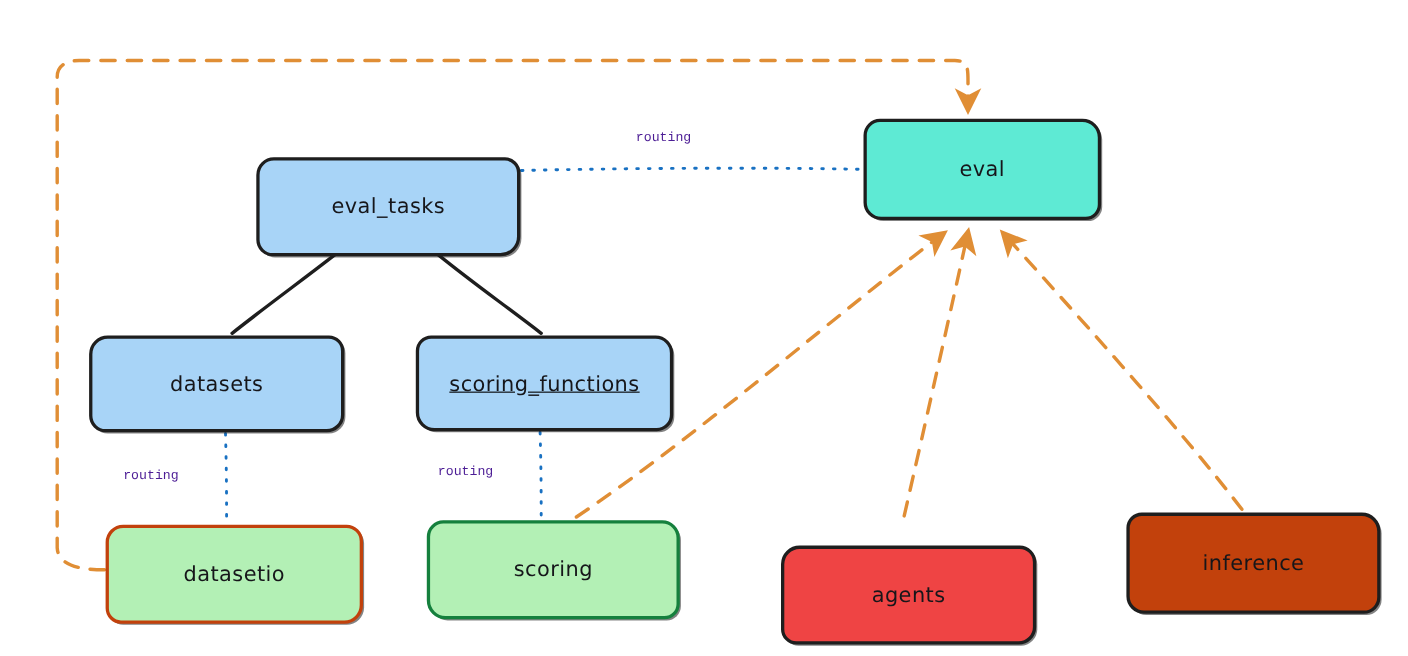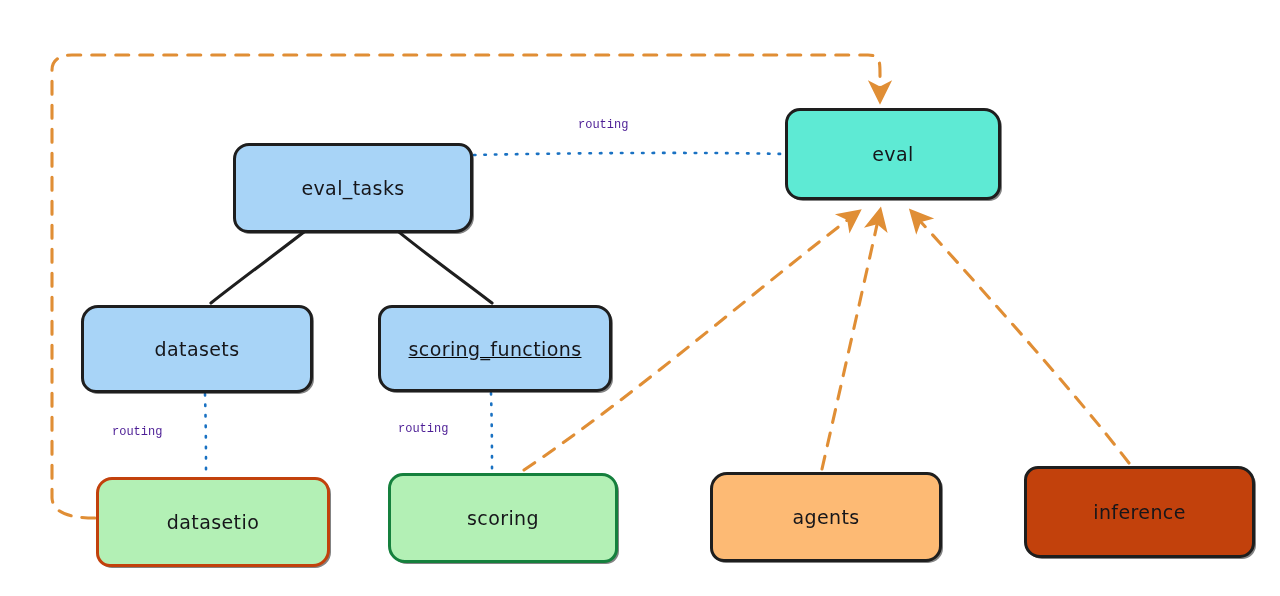--- a/index.html
+++ b/index.html
@@ -87,22 +87,22 @@
     <span class="lbl">datasetio</span>
   </div>
 
   <div class="node" style="left:388px;top:473px;width:230px;height:90px;
               background:#b3f0b5;border:3px solid #15803d;
               border-radius:15px 16px 14px 17px;
               box-shadow:2px 2px 0 -1px rgba(30,30,30,.55);">
     <span class="lbl">scoring</span>
   </div>
 
-  <div class="node" style="left:710px;top:472px;width:232px;height:90px;
-              background:#fdba74;border:3px solid #1e1e1e;
+  <div class="node" style="left:710px;top:496px;width:232px;height:90px;
+              background:#ef4444;border:3px solid #1e1e1e;
               border-radius:17px 15px 16px 14px;
               box-shadow:2px 2px 0 -1px rgba(30,30,30,.55);">
     <span class="lbl">agents</span>
   </div>
 
   <div class="node" style="left:1024px;top:466px;width:231px;height:92px;
               background:#c2410c;border:3px solid #1e1e1e;
               border-radius:14px 17px 15px 16px;
               box-shadow:2px 2px 0 -1px rgba(30,30,30,.55);">
     <span class="lbl">inference</span>

